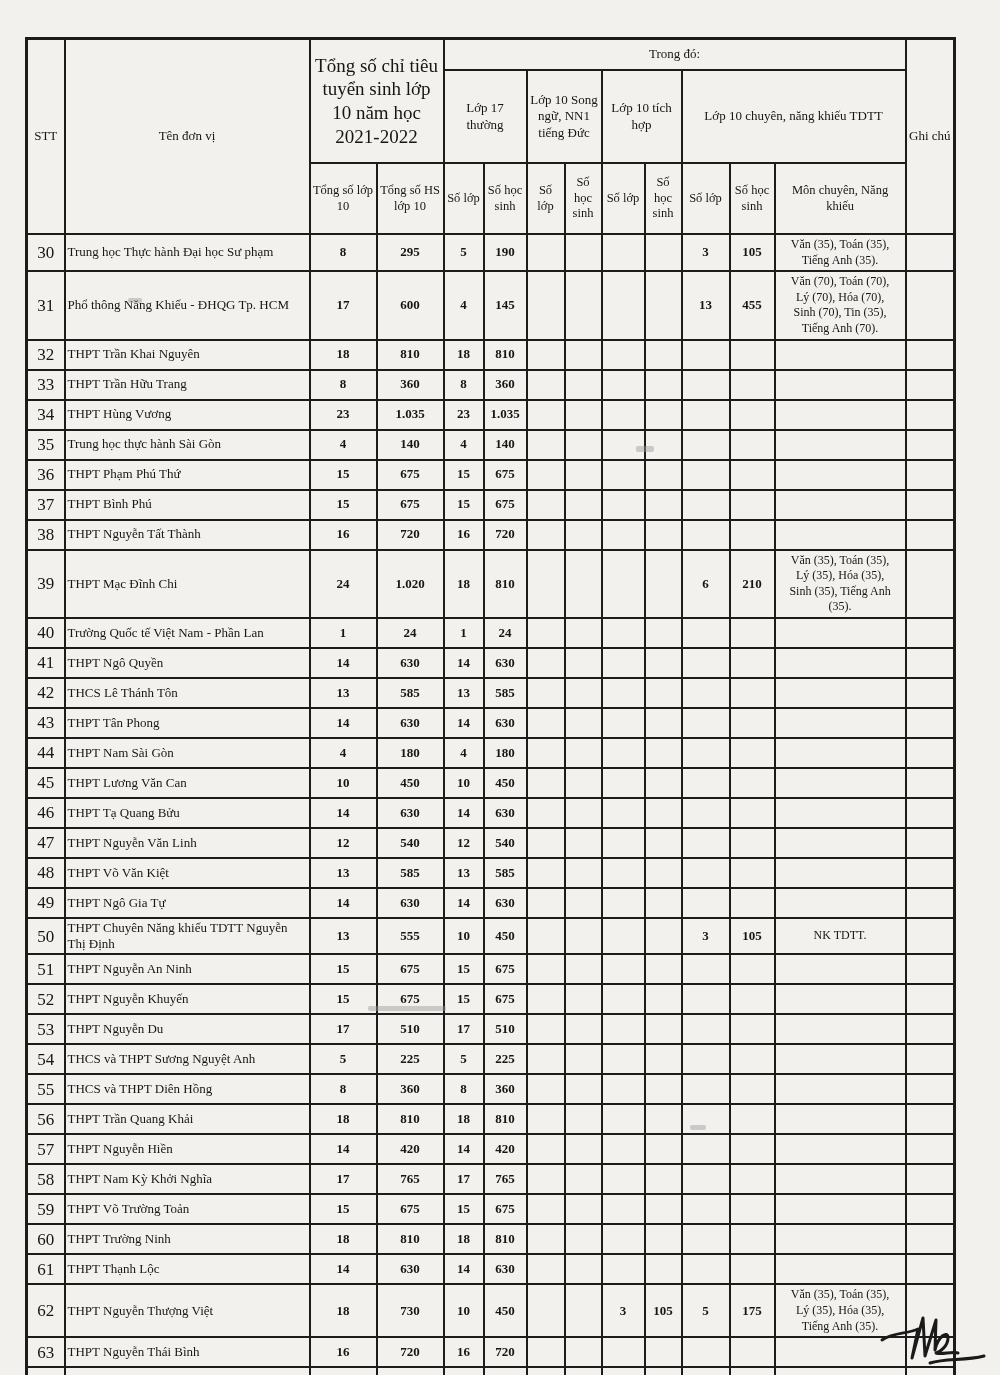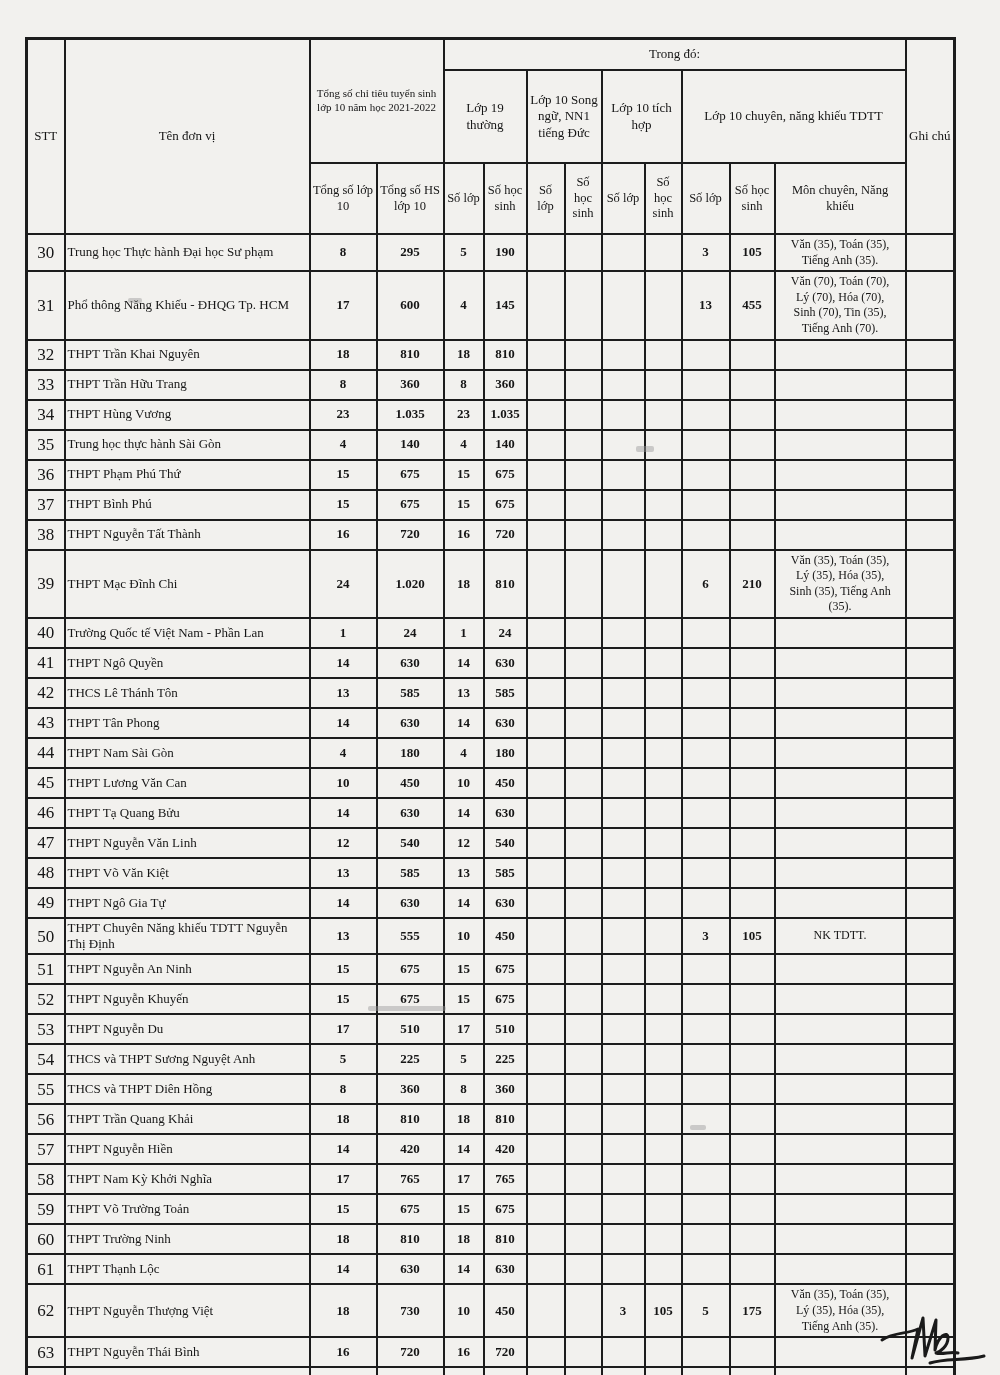--- a/index.html
+++ b/index.html
@@ -31,21 +31,21 @@
   table.quota{border:3px solid #1c1c1c;}
   thead th{
     font-weight:normal;
     font-size:13px;
     line-height:1.25;
   }
   th.band1{height:27px;}
   th.band2{height:89px;font-size:13px;}
   th.band3{height:67px;font-size:12.5px;}
   th.tall-head{height:183px;}
-  th.chi-tieu{height:116px;font-size:11px;}
+  th.chi-tieu{height:116px;font-size:19px;}
   tbody td{
     height:24px;
     font-size:13px;
     line-height:1.25;
   }
   tbody td.c0{font-size:17px;}
   tbody td.c1{text-align:left;padding-right:3px;}
   tbody td.c2,tbody td.c3,tbody td.c4,tbody td.c5,
   tbody td.c6,tbody td.c7,tbody td.c8,tbody td.c9,
   tbody td.c10,tbody td.c11{font-weight:bold;}
@@ -86,21 +86,21 @@
     </colgroup>
     <thead>
       <tr>
         <th class="band1 tall-head" rowspan="3">STT</th>
         <th class="band1 tall-head" rowspan="3">Tên đơn vị</th>
         <th class="band1 chi-tieu" rowspan="2" colspan="2">Tổng số chỉ tiêu tuyển sinh lớp 10 năm học 2021-2022</th>
         <th class="band1" colspan="9">Trong đó:</th>
         <th class="band1 tall-head" rowspan="3">Ghi chú</th>
       </tr>
       <tr>
-        <th class="band2" colspan="2">Lớp 19 thường</th>
+        <th class="band2" colspan="2">Lớp 17 thường</th>
         <th class="band2" colspan="2">Lớp 10 Song ngữ, NN1 tiếng Đức</th>
         <th class="band2" colspan="2">Lớp 10 tích hợp</th>
         <th class="band2" colspan="3">Lớp 10 chuyên, năng khiếu TDTT</th>
       </tr>
       <tr>
         <th class="band3">Tổng số lớp 10</th>
         <th class="band3">Tổng số HS lớp 10</th>
         <th class="band3">Số lớp</th>
         <th class="band3">Số học sinh</th>
         <th class="band3">Số lớp</th>

